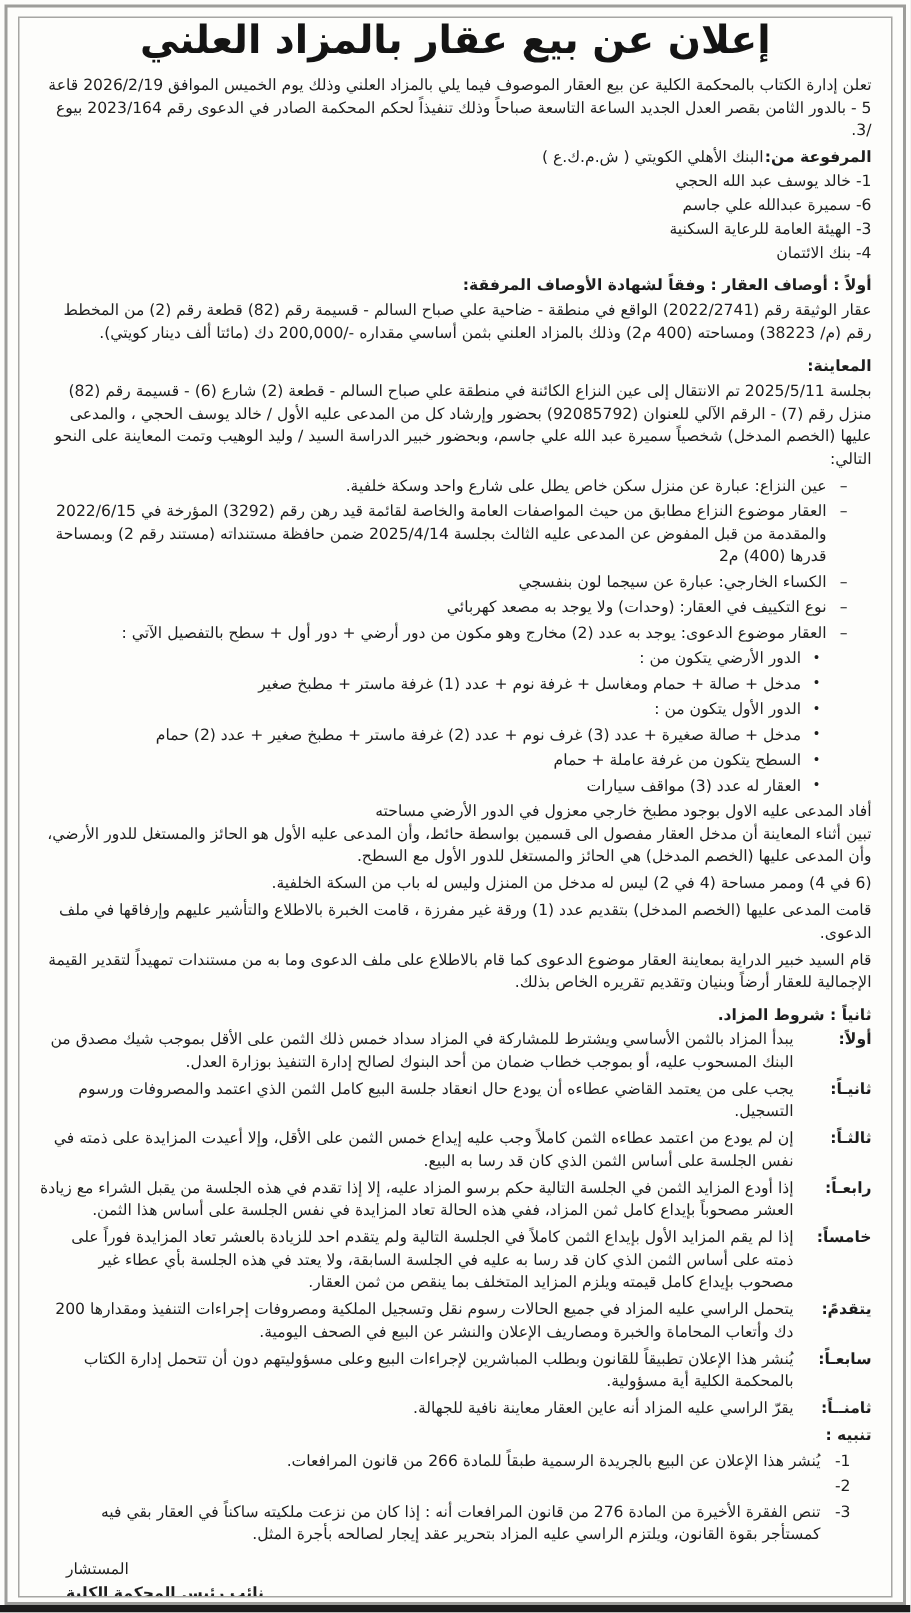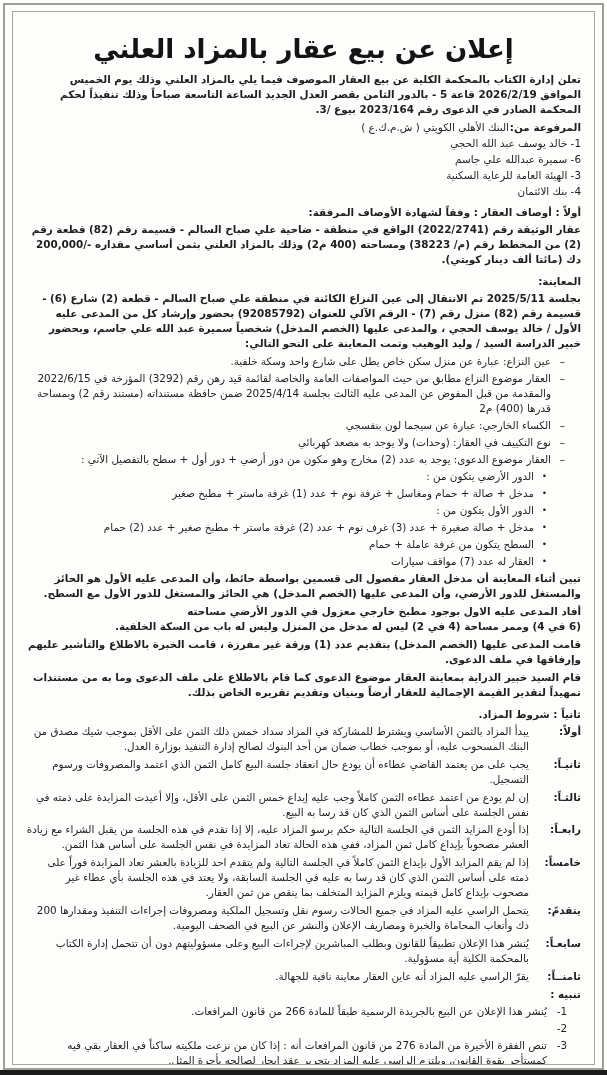--- a/index.html
+++ b/index.html
@@ -4,28 +4,28 @@
 <style>
   html,body{margin:0;padding:0;background:#e9e9e7;}
   .page{
     width:607px;height:1075px;box-sizing:border-box;background:#fdfdfb;
     padding:3px 3px 0 3px;border-bottom:5px solid #1b1b1b;position:relative;
     font-family:"DejaVu Sans",sans-serif;color:#1e1e1e;direction:rtl;
   }
   .frame-outer{border:2px solid #9d9d9a;height:100%;box-sizing:border-box;padding:6px 7px 3px 7px;}
   .frame-inner{
     border:1px solid #a6a6a3;height:100%;box-sizing:border-box;
-    padding:20px 13px 4px 13px;overflow:hidden;display:flex;flex-direction:column;
-    font-size:10.4px;line-height:1.44;text-align:right;
+    padding:8px 13px 4px 13px;overflow:hidden;display:flex;flex-direction:column;
+    font-size:10.4px;line-height:1.44;text-align:right;justify-content:center;
   }
   h1.title{
     font-size:26px;font-weight:bold;text-align:center;margin:2px 0 7px 0;color:#141414;
     letter-spacing:0;line-height:1.2;
   }
-  p{margin:0 0 3px 0;font-weight:bold;}
+  p{margin:0 0 3px 0;}
   .party-row{display:flex;margin-bottom:1px;}
   .party-label{flex:0 0 72px;font-weight:bold;}
   .defendants div{margin-bottom:1px;margin-left:28px;}
   .heading{font-weight:bold;margin:4px 0 2px 0;}
   .ditem{display:flex;margin:0 16px 2px 0;}
   .ditem .mk{flex:0 0 14px;}
   .bitem{display:flex;margin:0 34px 2px 0;}
   .bitem .mk{flex:0 0 13px;font-size:9px;padding-top:1px;}
   .term{display:flex;margin-bottom:3px;}
   .term-label{flex:0 0 52px;font-weight:bold;}
@@ -103,25 +103,25 @@
       <div class="bitem">
         <span class="mk">•</span>
         <span>مدخل + صالة صغيرة + عدد (3) غرف نوم + عدد (2) غرفة ماستر + مطبخ صغير + عدد (2) حمام</span>
       </div>
       <div class="bitem">
         <span class="mk">•</span>
         <span>السطح يتكون من غرفة عاملة + حمام</span>
       </div>
       <div class="bitem">
         <span class="mk">•</span>
-        <span>العقار له عدد (7) مواقف سيارات</span>
+        <span>العقار له عدد (3) مواقف سيارات</span>
       </div>
 
+      <p style="margin-bottom:0">أفاد المدعى عليه الاول بوجود مطبخ خارجي معزول في الدور الأرضي مساحته</p>
       <p>تبين أثناء المعاينة أن مدخل العقار مفصول الى قسمين بواسطة حائط، وأن المدعى عليه الأول هو الحائز والمستغل للدور الأرضي، وأن المدعى عليها (الخصم المدخل) هي الحائز والمستغل للدور الأول مع السطح.</p>
-      <p style="margin-bottom:0">أفاد المدعى عليه الاول بوجود مطبخ خارجي معزول في الدور الأرضي مساحته</p>
       <p>(6 في 4) وممر مساحة (4 في 2) ليس له مدخل من المنزل وليس له باب من السكة الخلفية.</p>
       <p>قامت المدعى عليها (الخصم المدخل) بتقديم عدد (1) ورقة غير مفرزة ، قامت الخبرة بالاطلاع والتأشير عليهم وإرفاقها في ملف الدعوى.</p>
       <p>قام السيد خبير الدراية بمعاينة العقار موضوع الدعوى كما قام بالاطلاع على ملف الدعوى وما به من مستندات تمهيداً لتقدير القيمة الإجمالية للعقار أرضاً وبنيان وتقديم تقريره الخاص بذلك.</p>
 
       <p class="heading">ثانياً : شروط المزاد.</p>
 
       <div class="term">
         <span class="term-label">أولاً:</span>
         <span class="term-text">يبدأ المزاد بالثمن الأساسي ويشترط للمشاركة في المزاد سداد خمس ذلك الثمن على الأقل بموجب شيك مصدق من البنك المسحوب عليه، أو بموجب خطاب ضمان من أحد البنوك لصالح إدارة التنفيذ بوزارة العدل.</span>
       </div>

